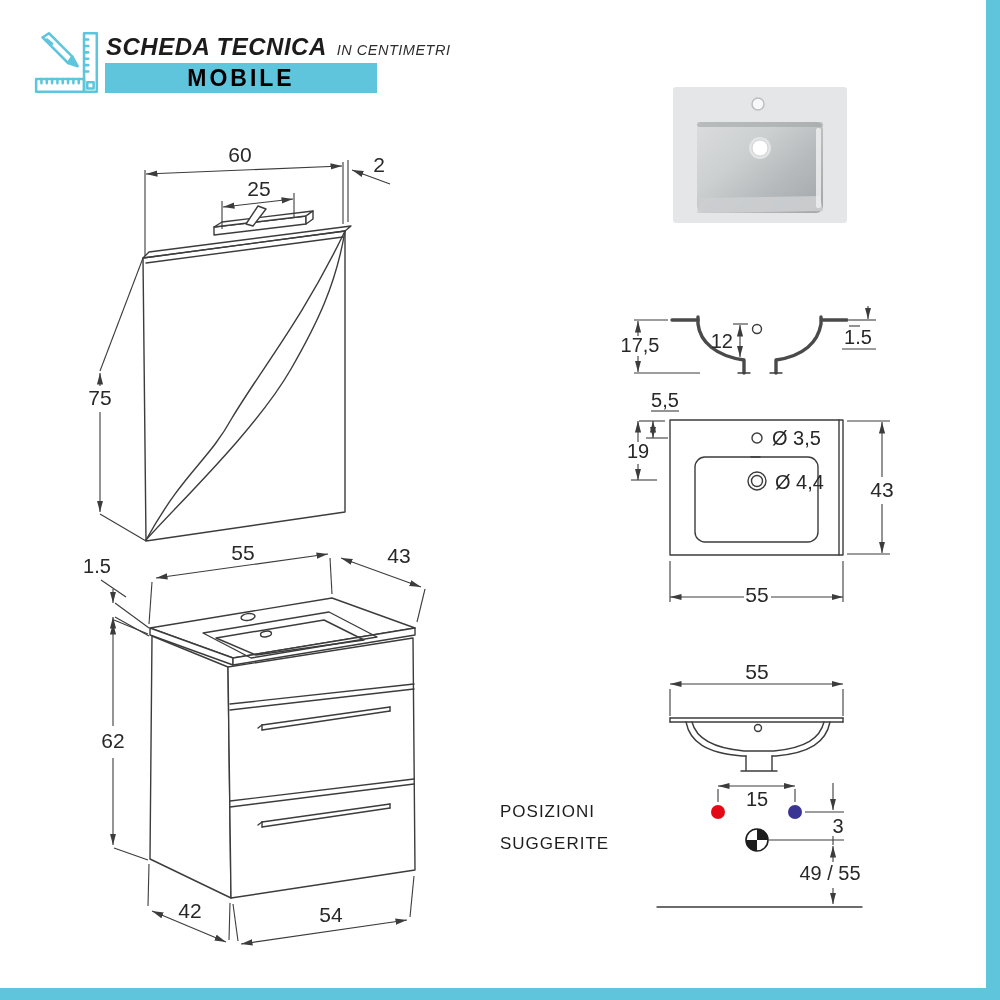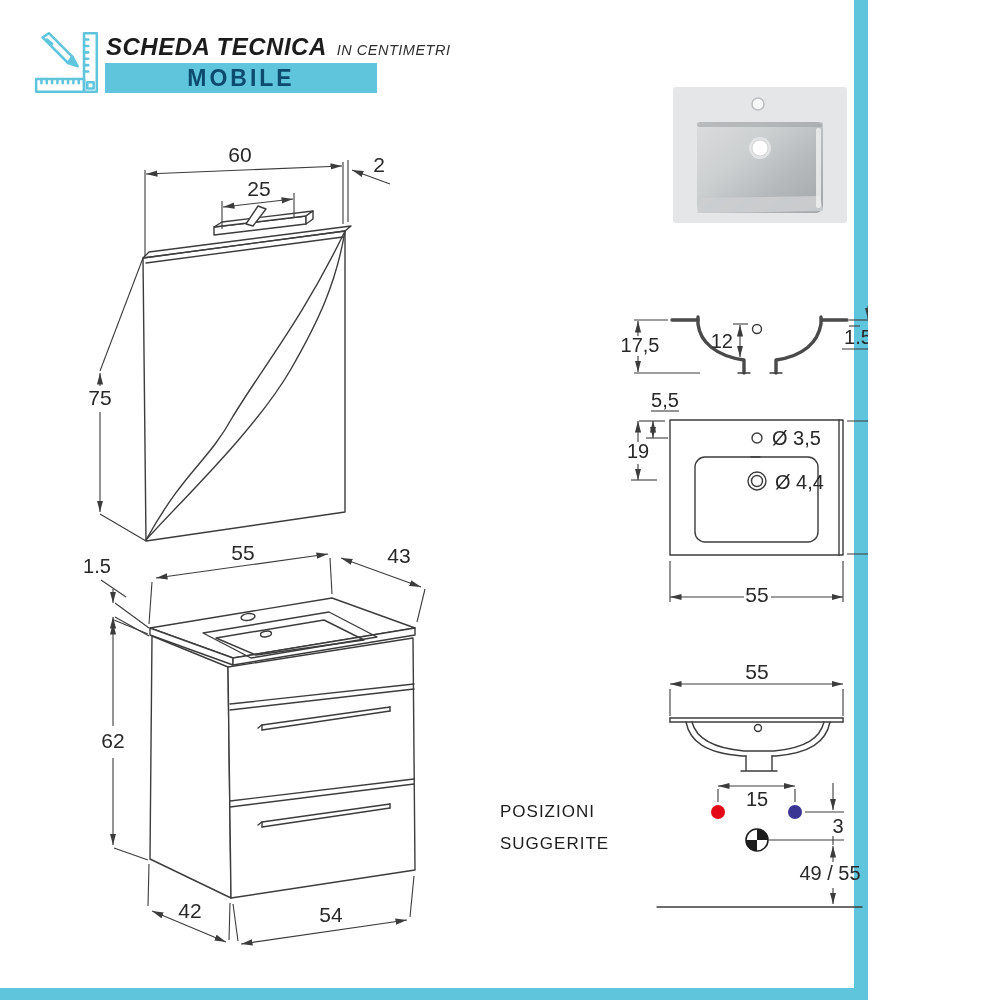--- a/index.html
+++ b/index.html
@@ -1,25 +1,25 @@
 <!DOCTYPE html>
 <html><head>
 <meta charset="utf-8">
 <style>
   html,body{margin:0;padding:0;background:#fff;}
-  .page{position:relative;width:868px;height:1000px;background:#ffffff;overflow:hidden;
+  .page{position:relative;width:1000px;height:1000px;background:#ffffff;overflow:hidden;
         font-family:"Liberation Sans",sans-serif;}
   .strip-right{position:absolute;right:0;top:0;width:14px;height:1000px;background:#5fc5dc;}
   .strip-bottom{position:absolute;left:0;bottom:0;width:1000px;height:12px;background:#5fc5dc;}
   .hdr-title{position:absolute;left:106px;top:33px;font-size:24px;font-weight:bold;
              font-style:italic;color:#1c1c1c;letter-spacing:0.5px;white-space:nowrap;}
   .hdr-sub{font-size:14.5px;font-weight:normal;color:#2e2e2e;letter-spacing:0.5px;margin-left:10px;}
   .mobile-bar{position:absolute;left:105px;top:63px;width:272px;height:30px;background:#5fc5dc;
               display:flex;align-items:center;justify-content:center;}
-  .mobile-bar span{color:#0c4a6e;font-size:23px;font-weight:bold;letter-spacing:3px;}
+  .mobile-bar span{color:#000000;font-size:23px;font-weight:bold;letter-spacing:3px;}
   .logo{position:absolute;left:34px;top:30px;}
   svg.draw{position:absolute;left:0;top:0;}
   .ln{stroke:#3c3c3c;stroke-width:1.4;fill:none;stroke-linejoin:round;stroke-linecap:round;}
   .lnf{stroke:#3c3c3c;stroke-width:1.4;fill:#ffffff;stroke-linejoin:round;}
   .dim{stroke:#3c3c3c;stroke-width:1.1;fill:none;}
   .thk{stroke:#4a4a4a;stroke-width:3.4;fill:none;stroke-linecap:round;stroke-linejoin:round;}
   .lbl{fill:#282828;font-size:21px;}
   .lbs{fill:#282828;font-size:20px;}
   .mid{text-anchor:middle;}
   .end{text-anchor:end;}

